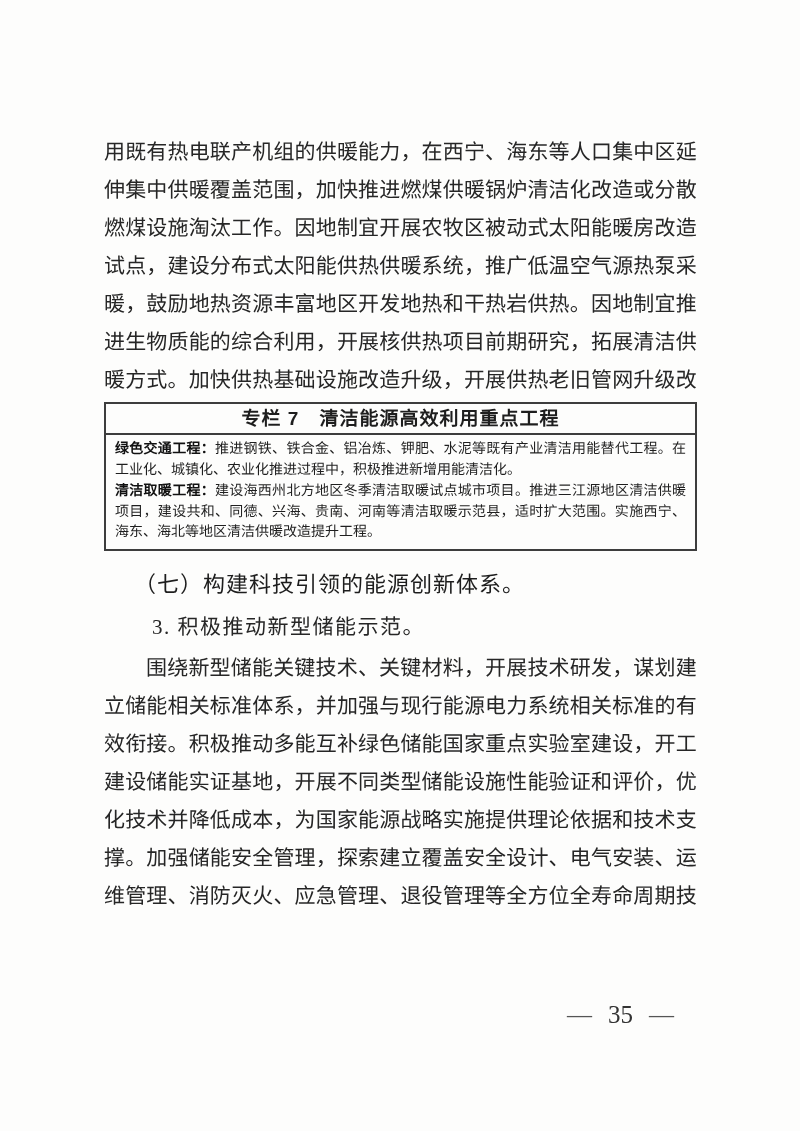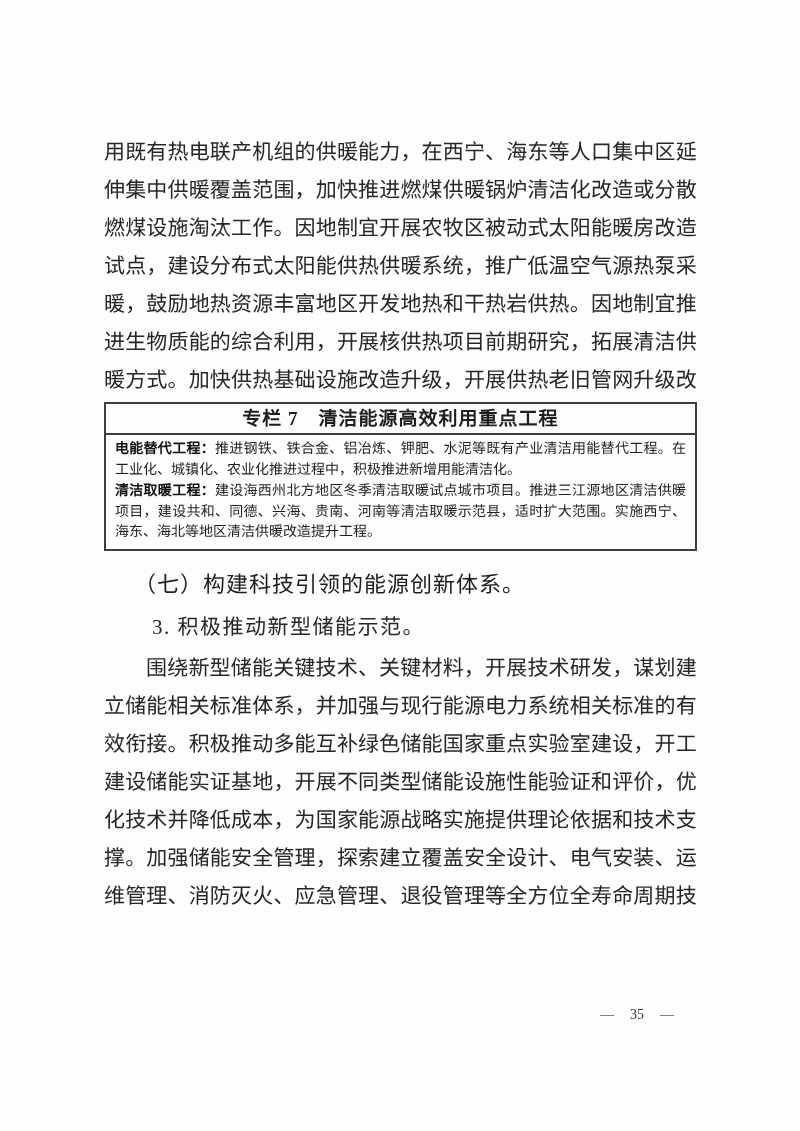--- a/index.html
+++ b/index.html
@@ -38,21 +38,21 @@
   
   .box {
     margin-top: 3px;
     border: 2px solid #3d3d3d;
     background: #fdfdfc;
   }
   .box-title {
     height: 29px;
     line-height: 29px;
     text-align: center;
-    font-family: Liberation Serif, serif;
+    font-family: Liberation Sans, sans-serif;
     font-weight: 700;
     font-size: 19px;
     color: #1e1e1e;
     border-bottom: 2px solid #3d3d3d;
     letter-spacing: 1px;
   }
   .box-body {
     padding: 3px 9px 6px 9px;
   }
   .box-para {
@@ -84,21 +84,21 @@
     font-size: 21px;
     text-indent: 48px;
     letter-spacing: 1.5px;
     color: #262626;
   }
   
   .footer {
     position: absolute;
     top: 1000px;
     right: 126px;
-    font-size: 14px;
+    font-size: 25px;
     color: #3c3c3c;
     line-height: 30px;
   }
   .footer .dash { color: #555; letter-spacing: 0; }
   .footer .pagenum { margin: 0 16px; color: #333; }
 </style>
 </head>
 <body>
 
 <div class="page">
@@ -313,21 +313,21 @@
           <span>网</span>
           <span>升</span>
           <span>级</span>
           <span>改</span>
         </div>
       </div>
 
     <div class="box">
       <div class="box-title">专栏 7　清洁能源高效利用重点工程</div>
       <div class="box-body">
-          <div class="box-para"><span class="box-label">电能替代工程：</span>推进钢铁、铁合金、铝冶炼、钾肥、水泥等既有产业清洁用能替代工程。在工业化、城镇化、农业化推进过程中，积极推进新增用能清洁化。</div>
+          <div class="box-para"><span class="box-label">绿色交通工程：</span>推进钢铁、铁合金、铝冶炼、钾肥、水泥等既有产业清洁用能替代工程。在工业化、城镇化、农业化推进过程中，积极推进新增用能清洁化。</div>
           <div class="box-para"><span class="box-label">清洁取暖工程：</span>建设海西州北方地区冬季清洁取暖试点城市项目。推进三江源地区清洁供暖项目，建设共和、同德、兴海、贵南、河南等清洁取暖示范县，适时扩大范围。实施西宁、海东、海北等地区清洁供暖改造提升工程。</div>
         </div>
     </div>
 
     <div class="heading">（七）构建科技引领的能源创新体系。</div>
     <div class="subheading">3. 积极推动新型储能示范。</div>
 
     <div class="para">
         <div class="tline just ind">
           <span>围</span>

